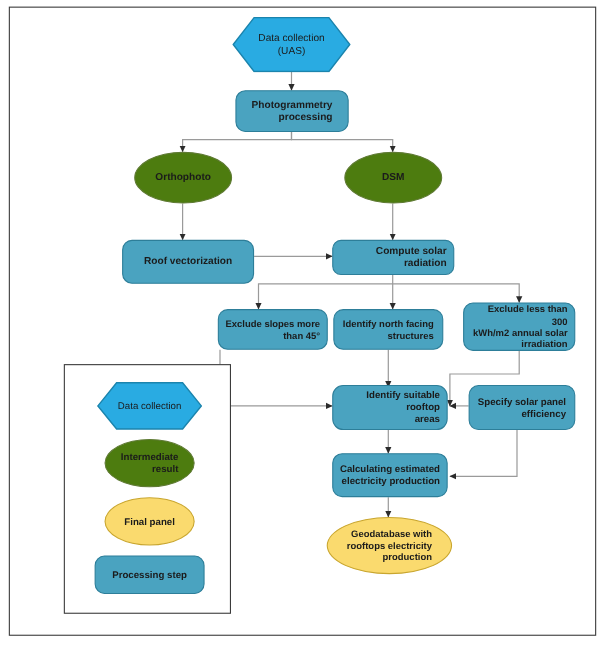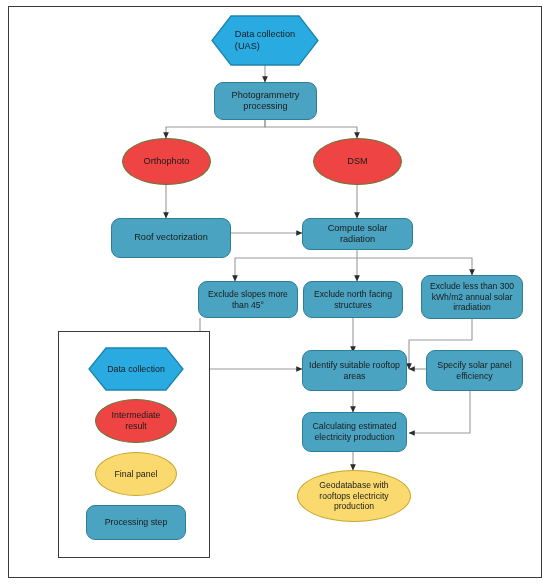--- a/index.html
+++ b/index.html
@@ -44,53 +44,55 @@
     height: 586px;
     z-index: 2;
     pointer-events: none;
   }
   .node {
     position: absolute;
     z-index: 3;
     display: flex;
     align-items: center;
     justify-content: center;
-    text-align: center;
+    text-align: right;
     box-sizing: border-box;
     color: #1b1b1b;
     line-height: 1.22;
     padding: 2px 6px;
+    font-weight: bold;
   }
   .proc {
     background: #4aa3c0;
     border: 1.3px solid #2d7e99;
     border-radius: 9px;
   }
   .ellipse-green {
-    background: #ef4444;
+    background: #4d7c0f;
     border: 1.3px solid #5f7a34;
     border-radius: 50%;
   }
   .ellipse-yellow {
     background: #fada6e;
     border: 1.3px solid #c9a62f;
     border-radius: 50%;
   }
   .hexwrap {
     position: absolute;
     z-index: 3;
   }
   .hexwrap svg { display:block; }
   .hexlabel {
     position: absolute;
     left: 0; top: 0;
     width: 100%; height: 100%;
     display: flex;
     align-items: center;
     justify-content: center;
+    text-align: center;
     color: #1b1b1b;
     line-height: 1.22;
     white-space: pre-line;
   }
   .legend-item { z-index: 7; }
   .lbl { white-space: pre-line; }
 </style>
 </head>
 <body>
 
@@ -150,28 +152,28 @@
 
   <div class="node ellipse-green lbl" style="left:313px; top:138px; width:89px; height:47px; font-size:9.2px;">DSM</div>
 
   <div class="node proc lbl" style="left:111px; top:218px; width:120px; height:40px; font-size:9.2px;">Roof vectorization</div>
 
   <div class="node proc lbl" style="left:302px; top:218px; width:111px; height:32px; font-size:9.2px;border-radius:8px;">Compute solar radiation</div>
 
   <div class="node proc lbl" style="left:198px; top:281px; width:100px; height:37px; font-size:8.6px;">Exclude slopes more
 than 45°</div>
 
-  <div class="node proc lbl" style="left:303px; top:281px; width:100px; height:37px; font-size:8.6px;">Exclude north facing
+  <div class="node proc lbl" style="left:303px; top:281px; width:100px; height:37px; font-size:8.6px;">Identify north facing
 structures</div>
 
   <div class="node proc lbl" style="left:421px; top:275px; width:102px; height:44px; font-size:8.6px;">Exclude less than 300
 kWh/m2 annual solar
 irradiation</div>
 
-  <div class="node proc lbl" style="left:302px; top:350px; width:105px; height:41px; font-size:8.8px;">Identify suitable rooftop
+  <div class="node proc lbl" style="left:302px; top:350px; width:105px; height:41px; font-size:8.8px;border-radius:10px;">Identify suitable rooftop
 areas</div>
 
   <div class="node proc lbl" style="left:302px; top:412px; width:105px; height:40px; font-size:8.8px;">Calculating estimated
 electricity production</div>
 
   <div class="node proc lbl" style="left:426px; top:350px; width:97px; height:41px; font-size:8.8px;">Specify solar panel
 efficiency</div>
 
   <div class="node ellipse-yellow lbl" style="left:297px; top:470px; width:114px; height:52px; font-size:8.6px;">Geodatabase with
 rooftops electricity

